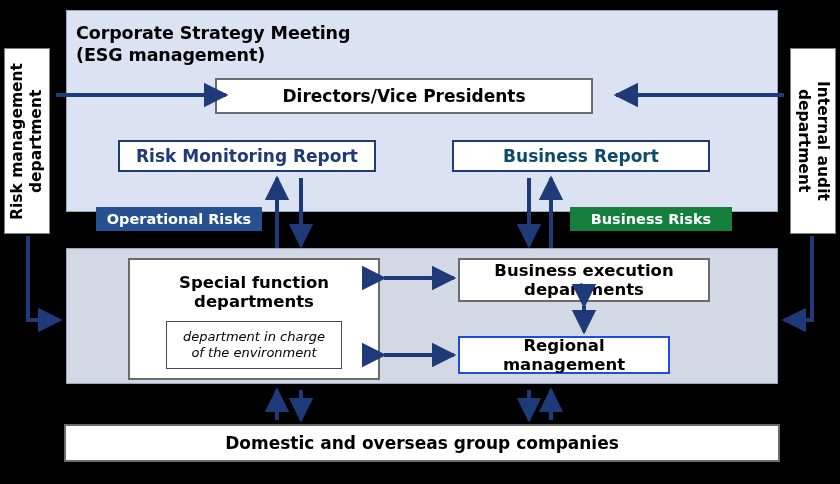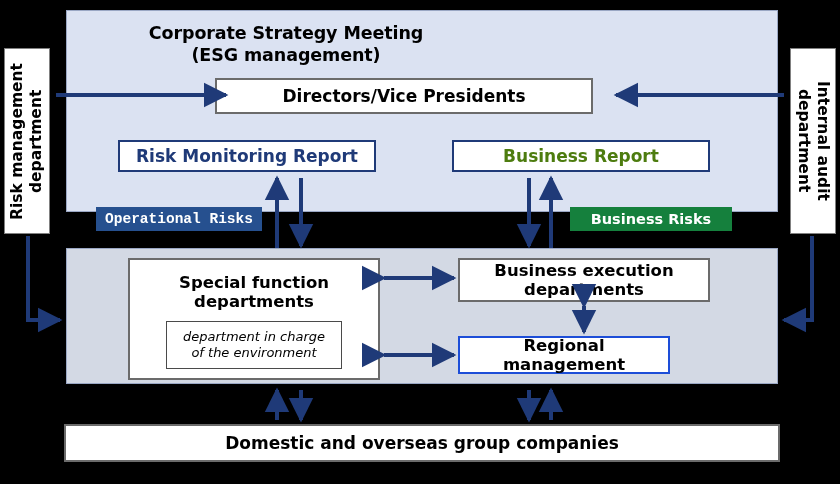--- a/index.html
+++ b/index.html
@@ -12,21 +12,20 @@
   }
   .panel-bottom{
     position:absolute;left:66px;top:248px;width:712px;height:136px;
     background:#d3d9e4;border:1px solid #9aa7c4;box-sizing:border-box;
   }
 
   .title{
     position:absolute;left:76px;top:22px;width:420px;
     color:#000;font-size:17.5px;font-weight:bold;line-height:1.28;
     letter-spacing:-0.1px;
-    text-align:center;
   }
 
   .vbox{
     position:absolute;background:#fff;border:1px solid #808080;
     box-sizing:border-box;display:flex;align-items:center;justify-content:center;
   }
   .vbox span{
     writing-mode:vertical-rl;font-size:15.5px;font-weight:bold;color:#000;
     line-height:1.22;text-align:center;white-space:pre-line;
   }
@@ -34,41 +33,41 @@
   #risk-mgmt{left:4px;top:48px;width:46px;height:186px;}
   #internal-audit{right:4px;top:48px;width:46px;height:186px;}
 
   .box{
     position:absolute;background:#fff;box-sizing:border-box;
     display:flex;flex-direction:column;align-items:center;justify-content:center;
     text-align:center;color:#000;font-weight:bold;
   }
   #directors{left:215px;top:78px;width:378px;height:36px;border:2px solid #6b6b6b;font-size:17px;}
   #risk-report{left:118px;top:140px;width:258px;height:32px;border:2px solid #1f3a78;font-size:17px;color:#1f3a78;}
-  #business-report{left:452px;top:140px;width:258px;height:32px;border:2px solid #1f3a78;font-size:17px;color:#4d7c0f;}
+  #business-report{left:452px;top:140px;width:258px;height:32px;border:2px solid #1f3a78;font-size:17px;color:#0c4a6e;}
 
   #special-fn{
     left:128px;top:258px;width:252px;height:122px;border:2px solid #6b6b6b;
     justify-content:flex-start;padding-top:13px;align-items:center;
   }
   #special-fn .hdr{font-size:16.5px;line-height:1.18;font-weight:bold;}
   .inner-box{
     margin-top:9px;width:176px;height:48px;background:#fff;border:1px solid #4a4a4a;
     display:flex;align-items:center;justify-content:center;text-align:center;
     font-size:13px;font-weight:normal;line-height:1.22;color:#000;box-sizing:border-box;
   }
   #biz-exec{left:458px;top:258px;width:252px;height:44px;border:2px solid #6b6b6b;font-size:16.5px;line-height:1.18;}
   #regional{left:458px;top:336px;width:212px;height:38px;border:2px solid #1d4ed8;font-size:16.5px;}
   #group-cos{left:64px;top:424px;width:716px;height:38px;border:2px solid #6b6b6b;font-size:17px;}
 
   .badge{
     position:absolute;display:flex;align-items:center;justify-content:center;
     color:#fff;font-weight:bold;font-size:14.5px;box-sizing:border-box;
   }
-  #badge-op{left:96px;top:207px;width:166px;height:24px;background:#26508f;font-family:Liberation Mono, monospace;}
+  #badge-op{left:96px;top:207px;width:166px;height:24px;background:#26508f;}
   #badge-bus{left:570px;top:207px;width:162px;height:24px;background:#15803d;}
 
   svg.ov{position:absolute;left:0;top:0;width:840px;height:484px;pointer-events:none;}
 </style>
 </head>
 <body>
 
 <div id="stage">
 
   <div class="panel-top"></div>

